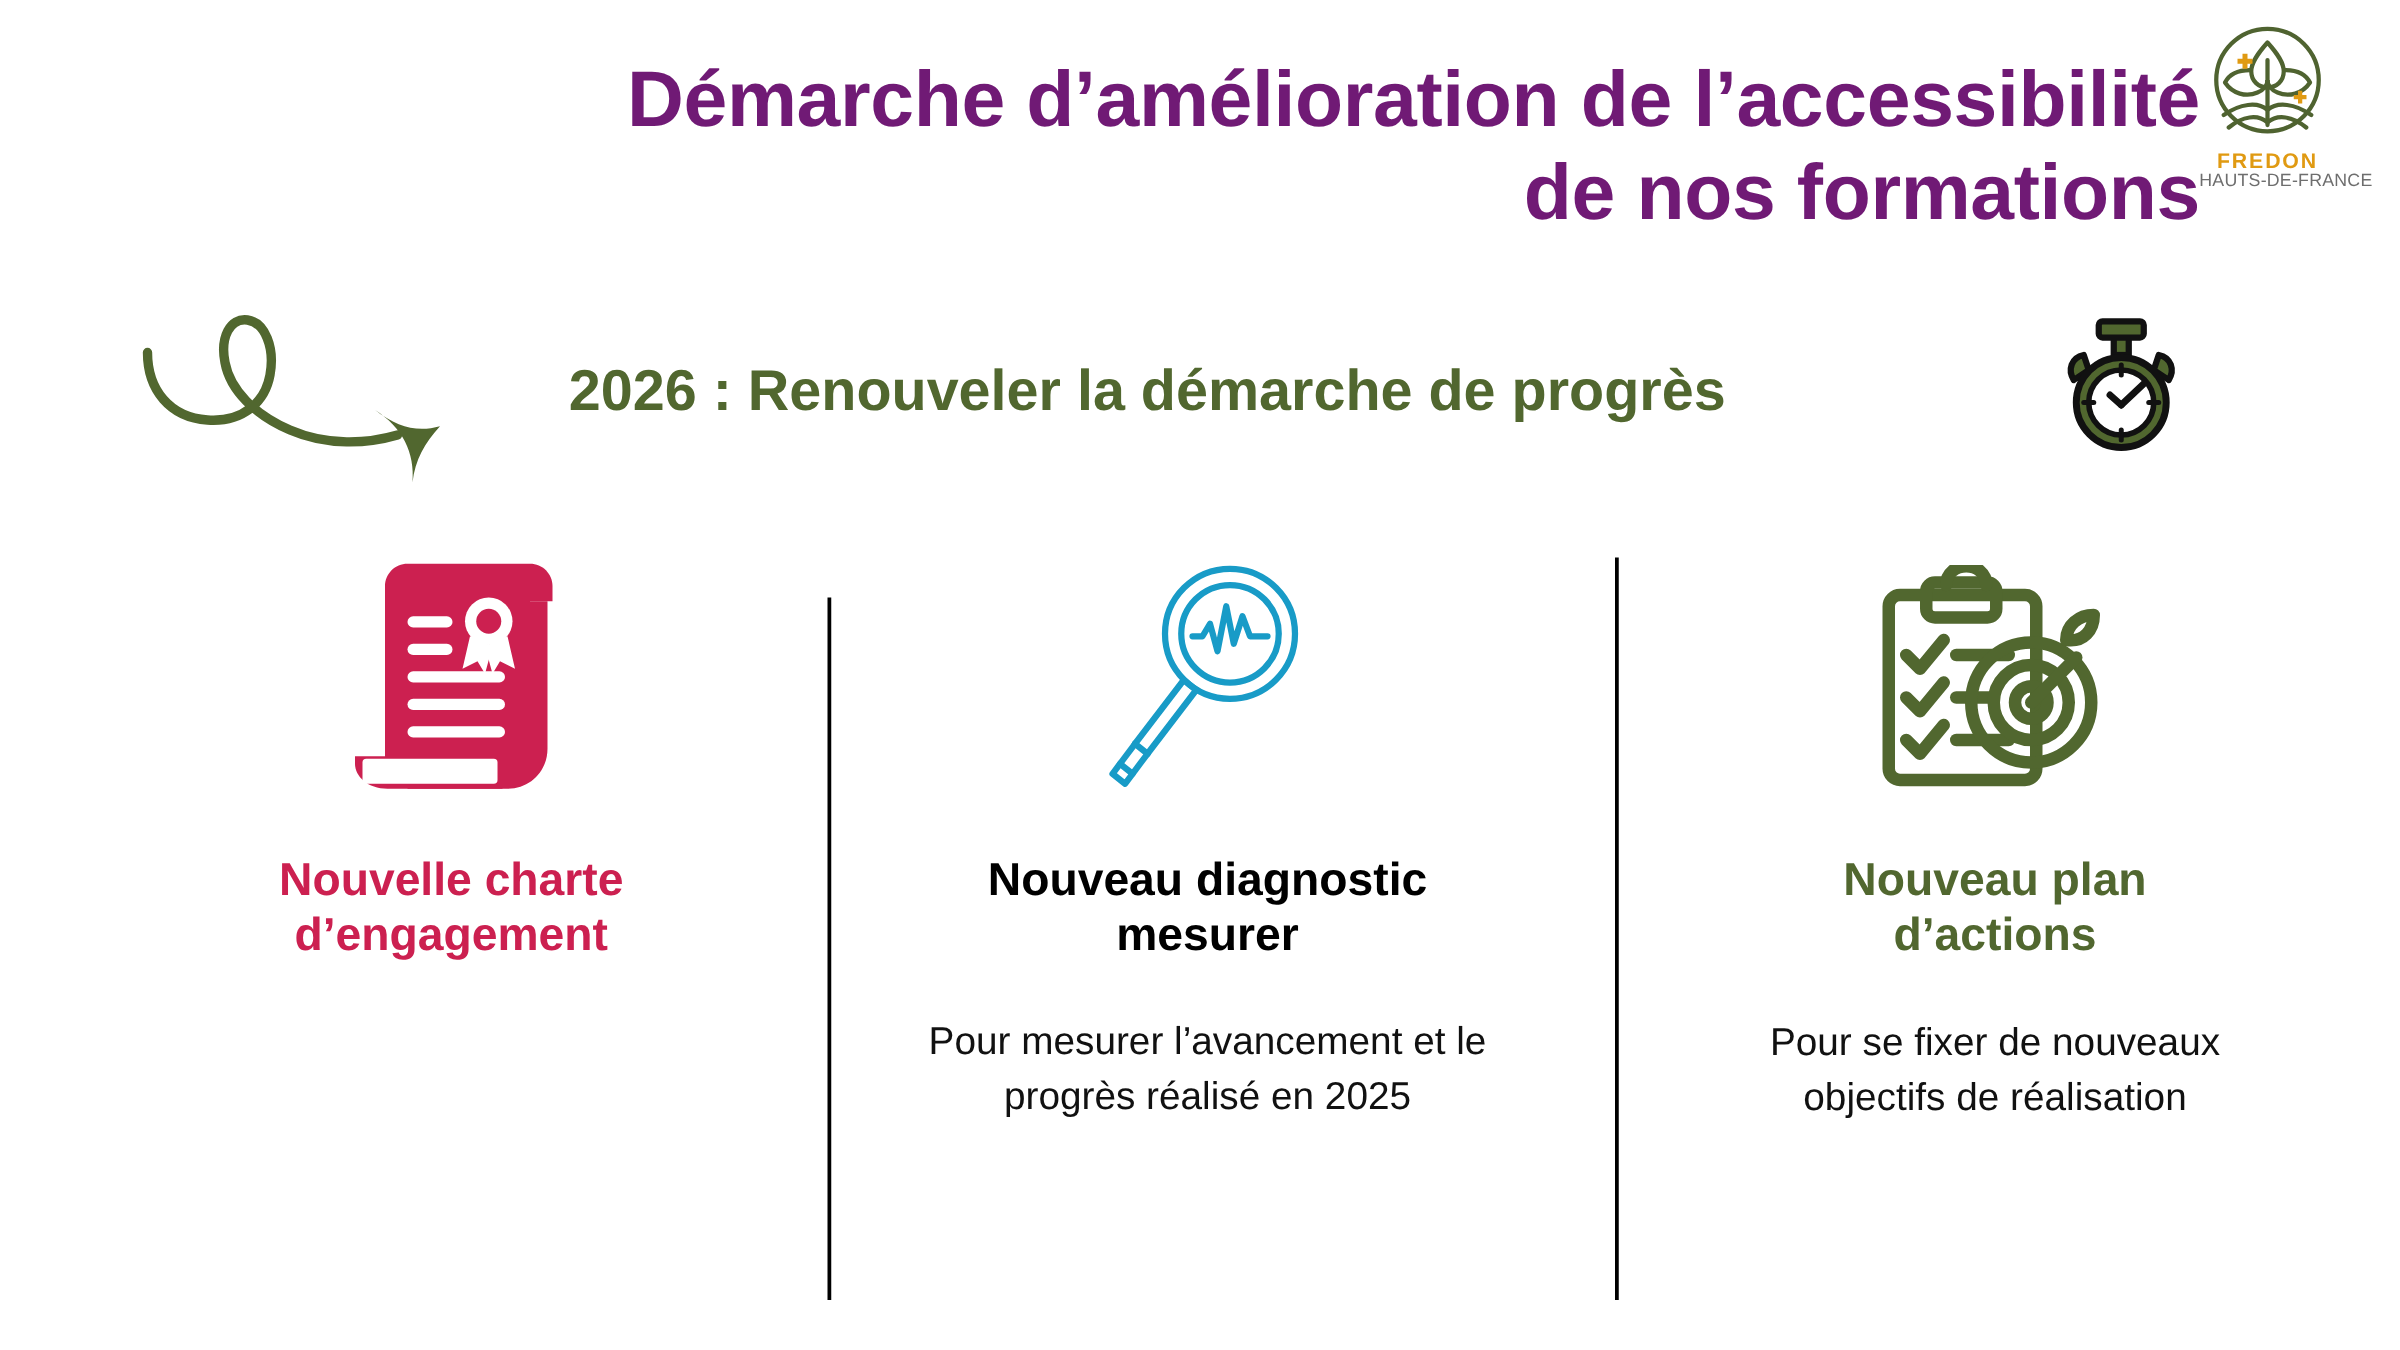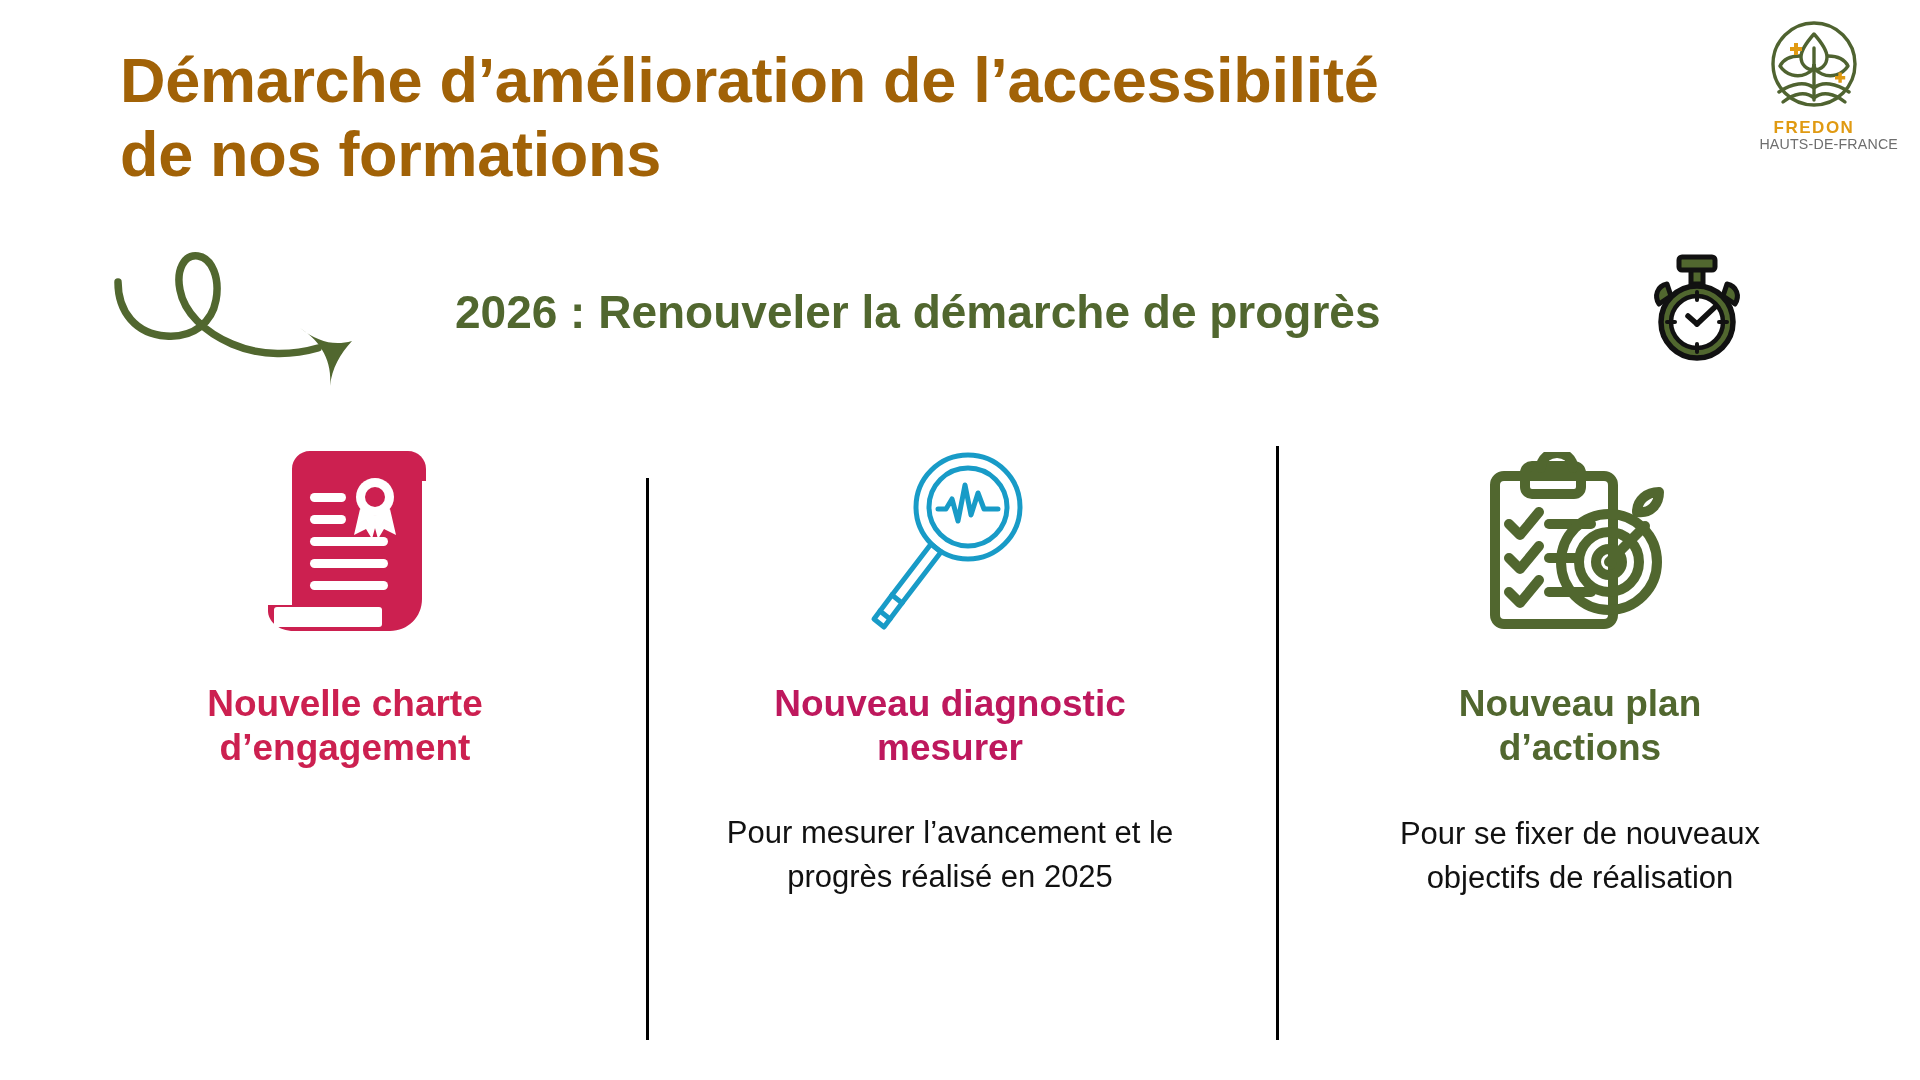--- a/index.html
+++ b/index.html
@@ -48,22 +48,22 @@
     margin-top: 1px;
     text-align: right;
   }
 
   
   .title {
     position: absolute;
     top: 44px;
     left: 120px;
     width: 1640px;
-    text-align: left;
-    color: #a16207;
+    text-align: right;
+    color: #701a75;
     font-size: 63px;
     font-weight: bold;
     line-height: 1.17;
     letter-spacing: -0.3px;
   }
 
   
   .sub-row {
     position: absolute;
     top: 240px;
@@ -90,21 +90,21 @@
   .stopwatch {
     position: absolute;
     left: 1645px;
     top: 14px;
   }
 
   
   .columns {
     position: absolute;
     top: 440px;
-    left: 0;
+    left: 16px;
     width: 1608px;
     height: 600px;
   }
   .divider {
     position: absolute;
     top: 10px;
     width: 0;
     height: 565px;
     border-left: 3px solid #000000;
   }
@@ -126,21 +126,21 @@
     align-items: center;
     justify-content: center;
   }
   .col-heading {
     font-size: 37px;
     font-weight: bold;
     line-height: 1.2;
     margin-top: 32px;
   }
   #col-1 .col-heading { color: #CC2050; }
-  #col-2 .col-heading { color: #be185d; }
+  #col-2 .col-heading { color: #000000; }
   #col-3 .col-heading { color: #51672F; }
 
   .col-body {
     font-size: 31px;
     color: #111111;
     line-height: 1.42;
     margin-top: 40px;
   }
   #col-2 .col-body { padding: 0 8px; }
   #col-3 .col-body { padding: 0 22px; margin-top: 41px; }

